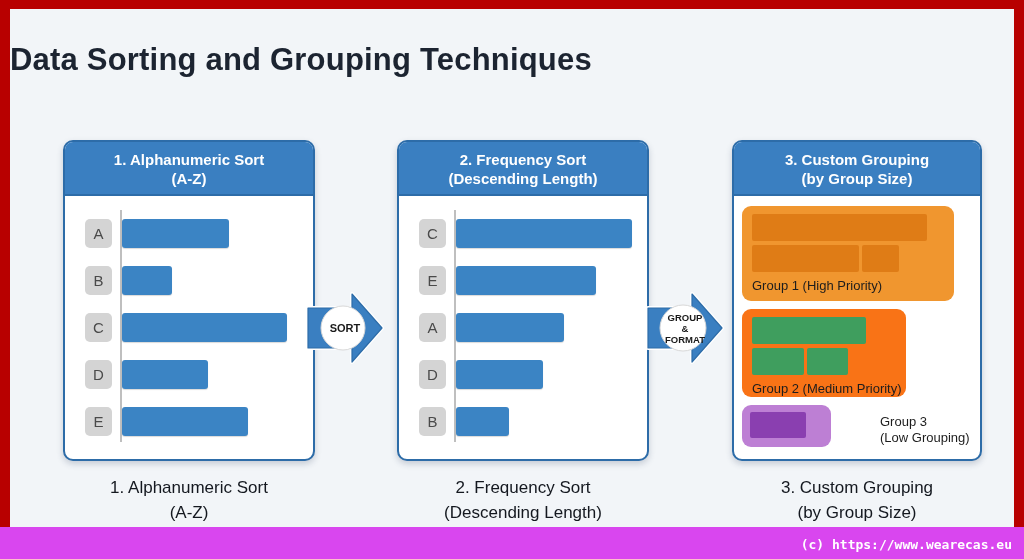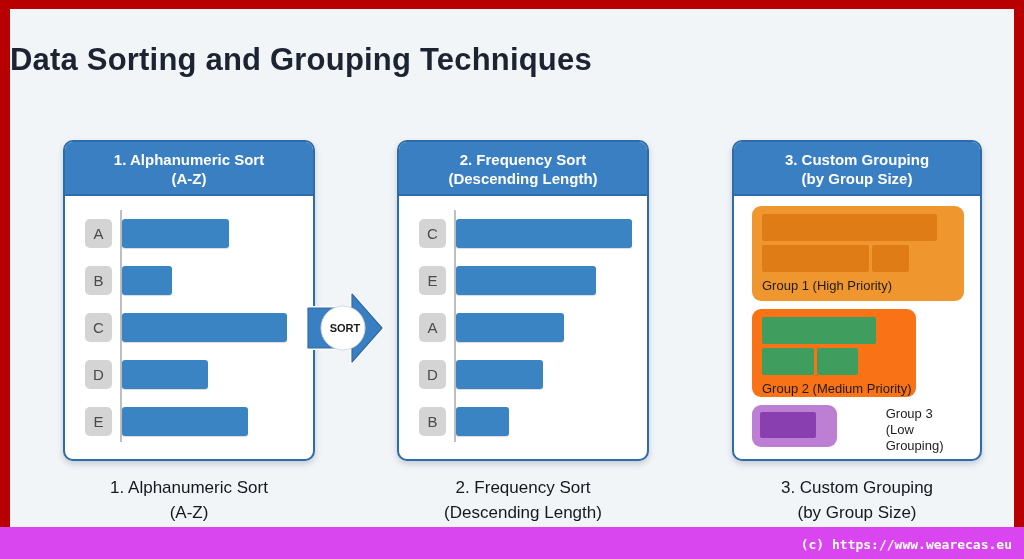--- a/index.html
+++ b/index.html
@@ -115,21 +115,21 @@
     background: #3b84c4;
     border-radius: 3px;
     margin-left: 10px;
     box-shadow: 0 1px 1px rgba(0,0,0,0.15);
   }
 
   
   .panel3-body {
     position: relative;
     height: 263px;
-    padding: 10px 10px 8px 18px;
+    padding: 10px 10px 8px 8px;
   }
   .group-box {
     position: relative;
     border-radius: 9px;
     padding: 8px 10px 4px 10px;
     margin-bottom: 8px;
   }
   .group-1 { background: #f0962f; height: 95px; width: 212px; }
   .group-2 { background: #f97316; height: 88px; width: 164px; }
   .group-3 {
@@ -310,20 +310,34 @@
       <svg width="78" height="76" viewBox="0 0 78 76">
         <path d="M2 18 L46 18 L46 4 L76 38 L46 72 L46 58 L2 58 Z" fill="#3a7fc1" stroke="#ffffff" stroke-width="4" stroke-linejoin="round"></path>
         <path d="M2 18 L46 18 L46 4 L76 38 L46 72 L46 58 L2 58 Z" fill="#3a7fc1" stroke="#2d6ca8" stroke-width="1.2" stroke-linejoin="round"></path>
         <circle cx="37" cy="38" r="22" fill="#ffffff" stroke="#d8d8d8" stroke-width="1"></circle>
       </svg>
       <div class="arrow-label">
         <span>SORT</span>
       </div>
     </div>
 
+    <div class="arrow" id="arrow-2">
+      <svg width="78" height="76" viewBox="0 0 78 76">
+        <path d="M2 18 L46 18 L46 4 L76 38 L46 72 L46 58 L2 58 Z" fill="#3a7fc1" stroke="#ffffff" stroke-width="4" stroke-linejoin="round"></path>
+        <path d="M2 18 L46 18 L46 4 L76 38 L46 72 L46 58 L2 58 Z" fill="#3a7fc1" stroke="#2d6ca8" stroke-width="1.2" stroke-linejoin="round"></path>
+        <circle cx="37" cy="38" r="23" fill="#ffffff" stroke="#d8d8d8" stroke-width="1"></circle>
+      </svg>
+      <div class="arrow-label">
+        <div>
+          <div>GROUP</div>
+          <div>&amp;</div>
+          <div>FORMAT</div>
+        </div>
+      </div>
+    </div>
 
     <div class="caption" id="caption-1">
       <div>1. Alphanumeric Sort</div>
       <div>(A-Z)</div>
     </div>
     <div class="caption" id="caption-2">
       <div>2. Frequency Sort</div>
       <div>(Descending Length)</div>
     </div>
     <div class="caption" id="caption-3">

